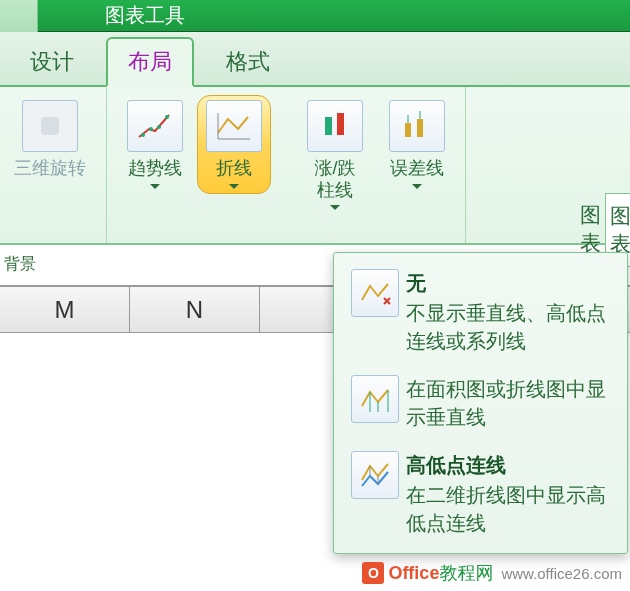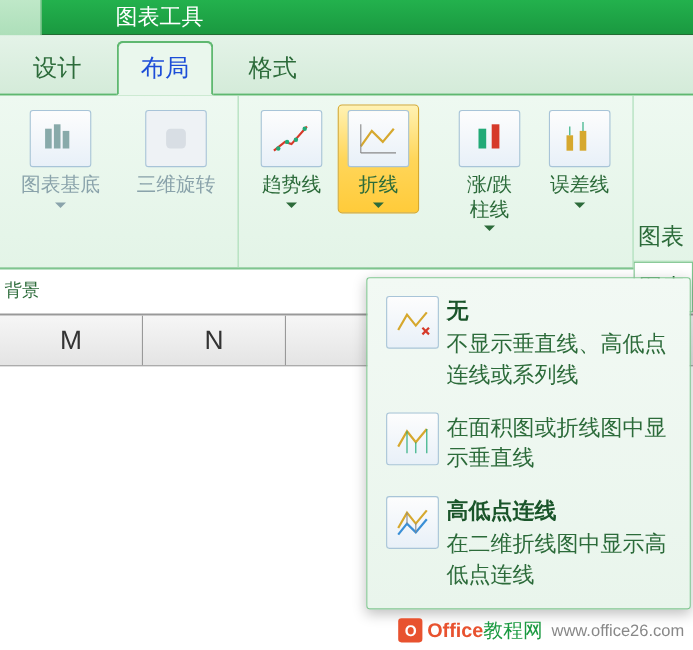--- a/index.html
+++ b/index.html
@@ -40,21 +40,21 @@
     border: 2px solid transparent;
     border-bottom: none;
     margin-right: 10px;
   }
   .tab.active {
     background: #eaf7ed;
     border: 2px solid #5fb870;
     border-bottom: 2px solid #eaf7ed;
     border-radius: 6px 6px 0 0;
     margin-bottom: -2px;
-    color: #1d4ed8;
+    color: #a21caf;
   }
 
   
   .ribbon {
     background: linear-gradient(#eef9f1, #e3f4e7);
     height: 158px;
     border-bottom: 2px solid #7fc58f;
     display: flex;
     position: relative;
   }
@@ -159,21 +159,21 @@
     display: flex; align-items: center; justify-content: center;
   }
   .menu-text { flex: 1; color: #2c6b3a; font-size: 20px; line-height: 1.4; }
   .menu-title { font-weight: bold; color: #1a552a; margin-bottom: 2px; }
 
   
   .side-labels {
     position: absolute;
     right: 0; top: 106px;
     width: 54px;
-    display: flex; flex-direction: column;
+    display: flex; flex-direction: row;
     font-size: 21px; color: #2c6b3a;
   }
   .side-labels div { padding: 8px 4px; border-bottom:1px solid #a8dcb5;}
   .side-labels div:last-child { background:#fff; border:1px solid #7fc58f; }
 
   
   .wm {
     position: absolute; right: 8px; bottom: 6px;
     font-size: 18px; color: #666;
     display: flex; align-items: center; gap: 4px;
@@ -196,31 +196,20 @@
 
 <div class="tabs">
   <div class="tab">设计</div>
   <div class="tab active">布局</div>
   <div class="tab">格式</div>
 </div>
 
 <div class="ribbon">
 
   <div class="ribbon-group" style="padding-left:0;">
-    <div class="ribbon-btn wide" style="width:110px;">
-      <div class="icon-box">
-        <svg width="40" height="30">
-            <rect x="6" y="6" width="6" height="18" fill="#8aa"></rect>
-            <rect x="14" y="2" width="6" height="22" fill="#8aa"></rect>
-            <rect x="22" y="8" width="6" height="16" fill="#8aa"></rect>
-          </svg>
-      </div>
-      <span class="label" style="color:#8aa3ab;">图表基底</span>
-      <span class="dropdown-arrow" style="border-top-color:#8aa3ab;"></span>
-    </div>
     <div class="ribbon-btn wide" style="width:100px;">
       <div class="icon-box" style="background:#eef2f5;">
         <svg width="30" height="30">
             <rect x="6" y="6" width="18" height="18" rx="4" fill="#d8dee4"></rect>
           </svg>
       </div>
       <span class="label" style="color:#8aa3ab;">三维旋转</span>
     </div>
     <span class="group-label">背景</span>
   </div>
@@ -232,21 +221,21 @@
             <polyline points="4,28 14,20 20,22 34,6" fill="none" stroke="#d63a2a" stroke-width="2"></polyline>
             <circle cx="8" cy="26" r="2" fill="#2a7"></circle>
             <circle cx="16" cy="20" r="2" fill="#2a7"></circle>
             <circle cx="24" cy="18" r="2" fill="#2a7"></circle>
             <circle cx="32" cy="8" r="2" fill="#2a7"></circle>
           </svg>
       </div>
       <span class="label">趋势线</span>
       <span class="dropdown-arrow"></span>
     </div>
-    <div class="ribbon-btn narrow active" style="width:74px;">
+    <div class="ribbon-btn narrow active" style="width:74px;border-radius:13px;">
       <div class="icon-box">
         <svg width="40" height="34">
             <polyline points="4,24 14,10 24,20 34,8" fill="none" stroke="#d6a82e" stroke-width="2"></polyline>
             <line x1="4" y1="30" x2="36" y2="30" stroke="#888"></line>
             <line x1="4" y1="4" x2="4" y2="30" stroke="#888"></line>
           </svg>
       </div>
       <span class="label">折线</span>
       <span class="dropdown-arrow"></span>
     </div>

